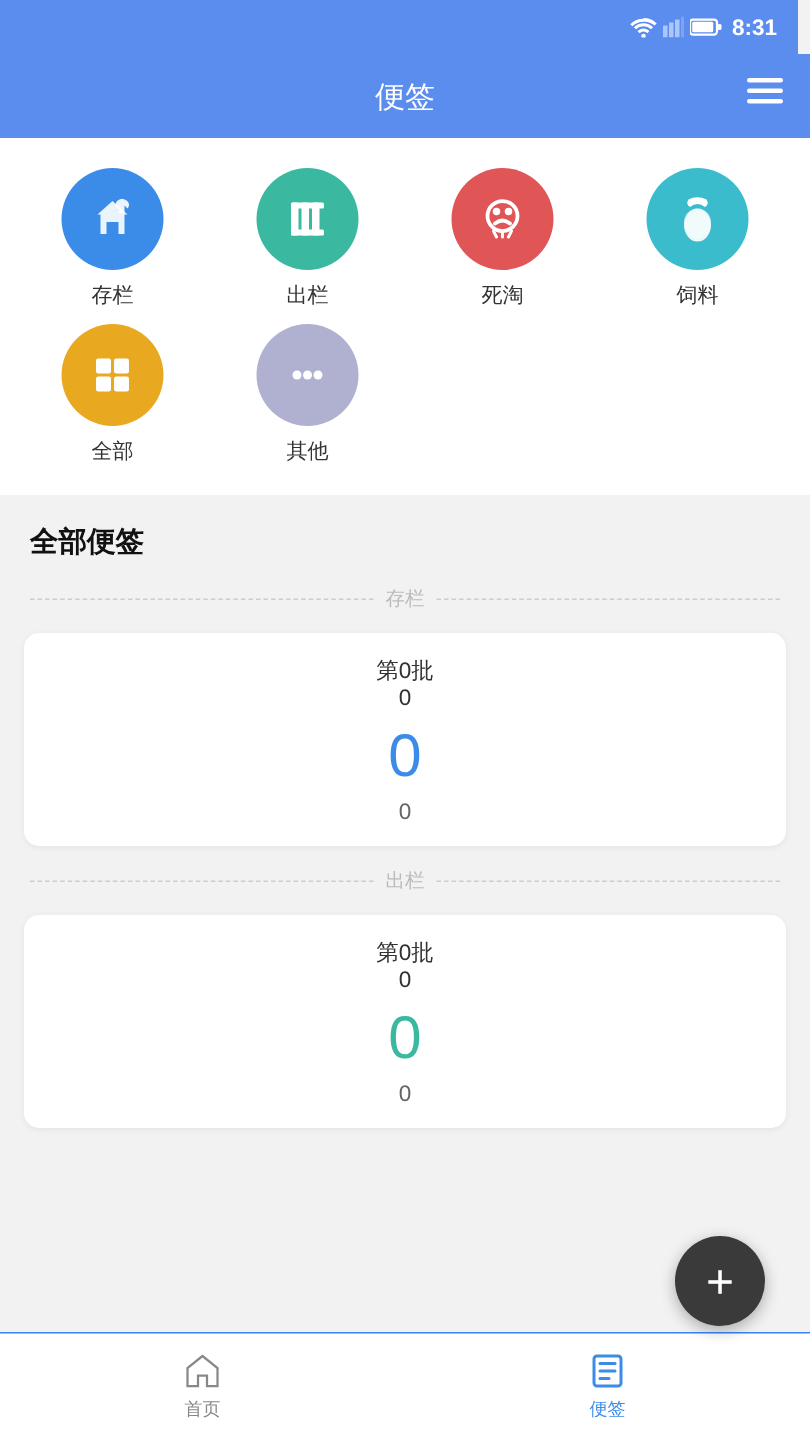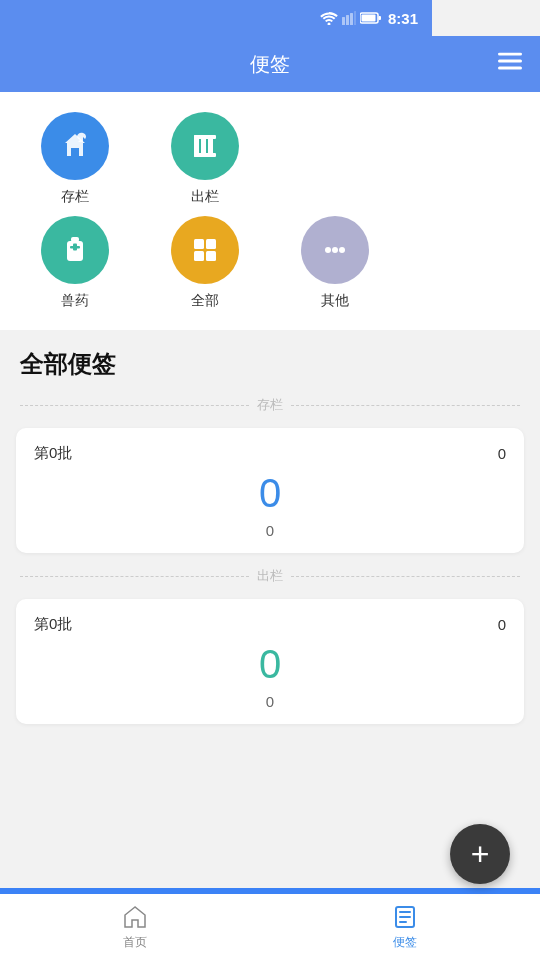--- a/index.html
+++ b/index.html
@@ -8,21 +8,21 @@
       width: 540px;
       min-height: 960px;
       font-family: -apple-system, "PingFang SC", "Microsoft YaHei", sans-serif;
       background: #f2f2f2;
       position: relative;
       overflow-x: hidden;
     }
 
     
     .status-bar {
-      width: 432px;
+      width: 532px;
       height: 36px;
       background: #5b8def;
       display: flex;
       align-items: center;
       justify-content: flex-end;
       padding: 0 14px;
       gap: 6px;
     }
     .status-bar .time {
       color: white;
@@ -106,21 +106,21 @@
     .color-cyan { background: #3bbccc; }
     .color-lavender { background: #b0b0d0; }
     .color-gold { background: #e8a820; }
 
     
     .all-notes-header {
       padding: 18px 20px 10px;
       background: #f2f2f2;
     }
     .all-notes-title {
-      font-size: 24px;
+      font-size: 19px;
       font-weight: bold;
       color: #111;
     }
 
     
     .section-divider {
       display: flex;
       align-items: center;
       padding: 6px 20px;
       color: #bbb;
@@ -143,20 +143,21 @@
       border-radius: 10px;
       margin: 8px 16px;
       padding: 16px 18px 14px;
       box-shadow: 0 1px 4px rgba(0,0,0,0.06);
     }
     .note-card-top {
       display: flex;
       justify-content: space-between;
       align-items: center;
       margin-bottom: 8px;
+      flex-direction: column;
     }
     .note-card-label {
       font-size: 15px;
       color: #333;
     }
     .note-card-count {
       font-size: 15px;
       color: #333;
     }
     .note-card-value {
@@ -197,21 +198,21 @@
       font-weight: 300;
     }
 
     
     .bottom-nav {
       position: fixed;
       bottom: 0;
       width: 540px;
       height: 72px;
       background: white;
-      border-top: 6px solid #3b82f6;
+      border-top: 1px solid #3b82f6;
       display: flex;
       align-items: center;
     }
     .nav-item {
       flex: 1;
       display: flex;
       flex-direction: column;
       align-items: center;
       justify-content: center;
       gap: 4px;
@@ -288,36 +289,51 @@
           <rect x="7" y="7" width="5" height="22" rx="1"></rect>
           <rect x="14" y="7" width="5" height="22" rx="1"></rect>
           <rect x="21" y="7" width="5" height="22" rx="1"></rect>
           <rect x="7" y="7" width="22" height="4" rx="1"></rect>
           <rect x="7" y="25" width="22" height="4" rx="1"></rect>
         </svg>
       </div>
       <span class="icon-label">出栏</span>
     </div>
 
-
+    <div class="icon-item">
+      <div class="icon-circle color-red">
+        <svg width="36" height="36" viewBox="0 0 36 36" fill="white">
+          <circle cx="18" cy="16" r="10" fill="none" stroke="white" stroke-width="2.5"></circle>
+          <circle cx="14" cy="13" r="2.5"></circle>
+          <circle cx="22" cy="13" r="2.5"></circle>
+          <path d="M13 21 Q18 17 23 21" fill="none" stroke="white" stroke-width="2.5" stroke-linecap="round"></path>
+          <line x1="12" y1="26" x2="14" y2="30" stroke="white" stroke-width="2" stroke-linecap="round"></line>
+          <line x1="18" y1="26" x2="18" y2="30" stroke="white" stroke-width="2" stroke-linecap="round"></line>
+          <line x1="24" y1="26" x2="22" y2="30" stroke="white" stroke-width="2" stroke-linecap="round"></line>
+        </svg>
+      </div>
+      <span class="icon-label">死淘</span>
+    </div>
+
+    <div class="icon-item">
+      <div class="icon-circle color-cyan">
+        <svg width="36" height="36" viewBox="0 0 36 36" fill="white">
+          <ellipse cx="18" cy="22" rx="9" ry="11" fill="white" opacity="0.9"></ellipse>
+          <ellipse cx="18" cy="22" rx="9" ry="11" fill="none" stroke="white" stroke-width="0"></ellipse>
+          <path d="M13 10 Q18 6 23 10 Q26 8 24 5 Q18 2 12 5 Q10 8 13 10Z" fill="white"></path>
+
+          <path d="M11 14 Q9 16 9 20 Q9 30 18 31 Q27 30 27 20 Q27 16 25 14 Q22 11 18 11 Q14 11 11 14Z" fill="white" opacity="0.3"></path>
+        </svg>
+      </div>
+      <span class="icon-label">饲料</span>
+    </div>
   </div>
 
   <div class="icon-grid-row2">
 
-    <div class="icon-item">
-      <div class="icon-circle color-teal">
-        <svg width="36" height="36" viewBox="0 0 36 36" fill="white">
-          <rect x="14" y="5" width="8" height="5" rx="2"></rect>
-          <rect x="10" y="9" width="16" height="20" rx="3"></rect>
-          <rect x="13" y="14" width="10" height="2.5" rx="1" fill="#3ab8a0"></rect>
-          <rect x="16" y="11.5" width="4" height="7" rx="1" fill="#3ab8a0"></rect>
-        </svg>
-      </div>
-      <span class="icon-label">兽药</span>
-    </div>
 
     <div class="icon-item">
       <div class="icon-circle color-gold">
         <svg width="36" height="36" viewBox="0 0 36 36" fill="white">
           <rect x="7" y="7" width="10" height="10" rx="1.5"></rect>
           <rect x="19" y="7" width="10" height="10" rx="1.5"></rect>
           <rect x="7" y="19" width="10" height="10" rx="1.5"></rect>
           <rect x="19" y="19" width="10" height="10" rx="1.5"></rect>
         </svg>
       </div>

